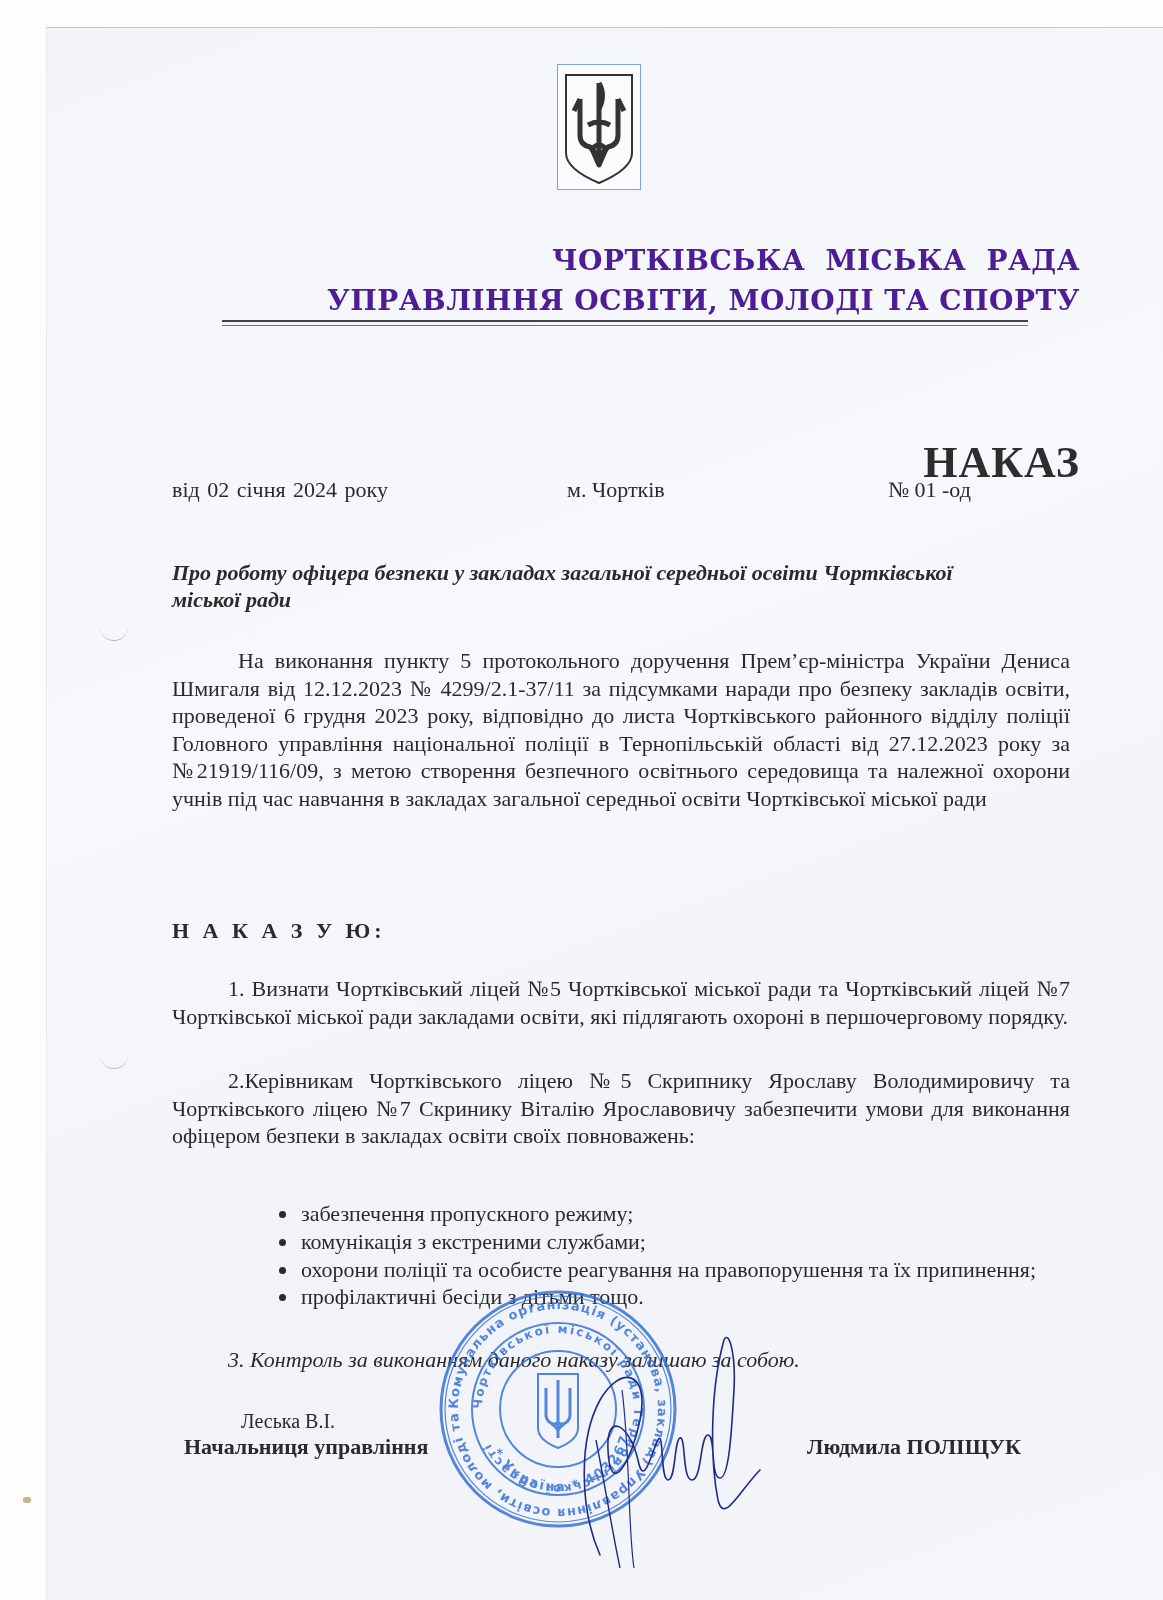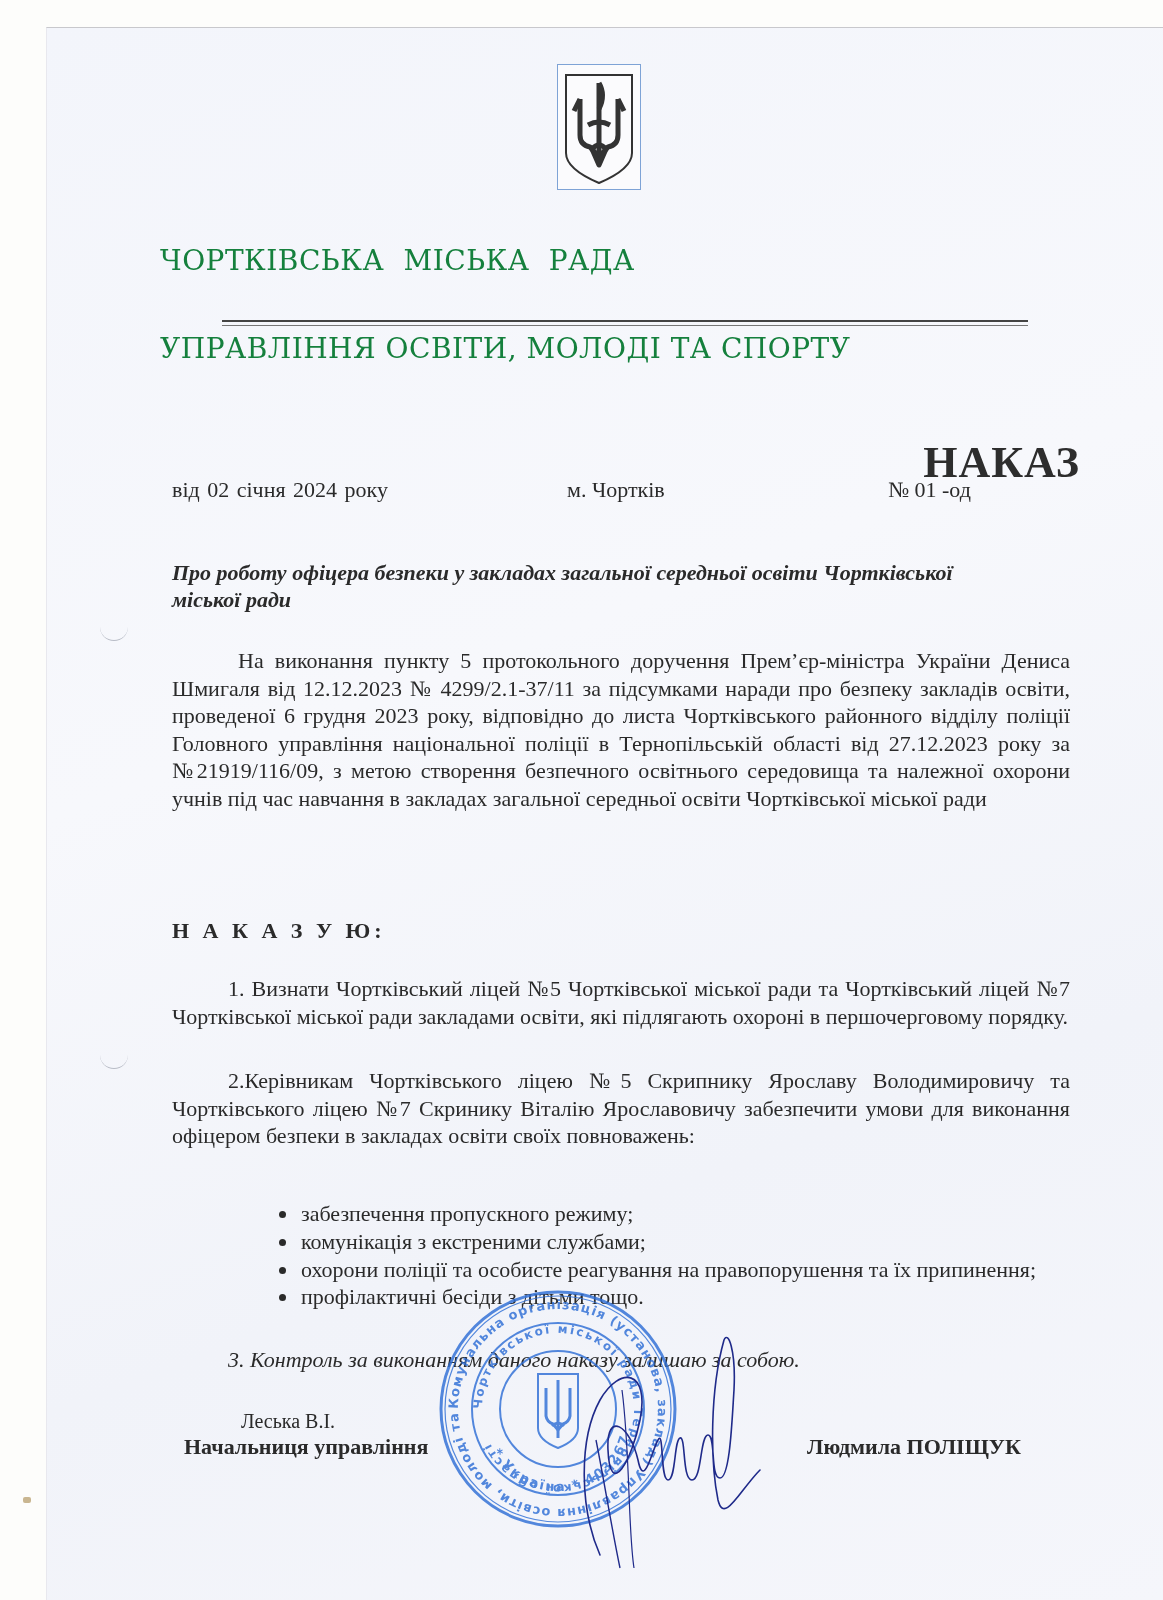--- a/index.html
+++ b/index.html
@@ -25,26 +25,26 @@
     border-bottom: 1px solid #b8bcc6;
   }
   .hole.h1 { left: 100px; top: 620px; }
   .hole.h2 { left: 100px; top: 1048px; }
   .emblem {
     position: absolute; left: 557px; top: 64px; width: 82px; height: 124px;
     border: 1px solid #7ea3d6; background: #fbfbfd;
   }
   .emblem svg { width: 100%; height: 100%; display: block; }
   .org-title {
-    position: absolute; left: 160px; width: 920px; text-align: left;
+    position: absolute; left: 160px; width: 920px; text-align: right;
     font-family: "DejaVu Serif", "Liberation Serif", serif;
-    font-weight: normal; color: #15803d; letter-spacing: 0.5px;
+    font-weight: bold; color: #4c1d95; letter-spacing: 0.5px;
   }
   .org-line1 { top: 244px; font-size: 28px; word-spacing: 10px; }
-  .org-line2 { top: 284px; font-size: 28px; margin-top: 48px; }
+  .org-line2 { top: 284px; font-size: 28px; }
   .org-rule {
     position: absolute; left: 222px; top: 320px; width: 806px; height: 3px;
     border-top: 2px solid #444; border-bottom: 1px solid #777;
   }
   .doc-title {
     position: absolute; left: 160px; top: 393px; width: 920px; text-align: right;
     font-size: 44px; font-weight: bold; letter-spacing: 1px; color: #2d2d2d; margin-top: 44px;
   }
   .meta {
     position: absolute; top: 477px; font-size: 22px; text-align: right;

